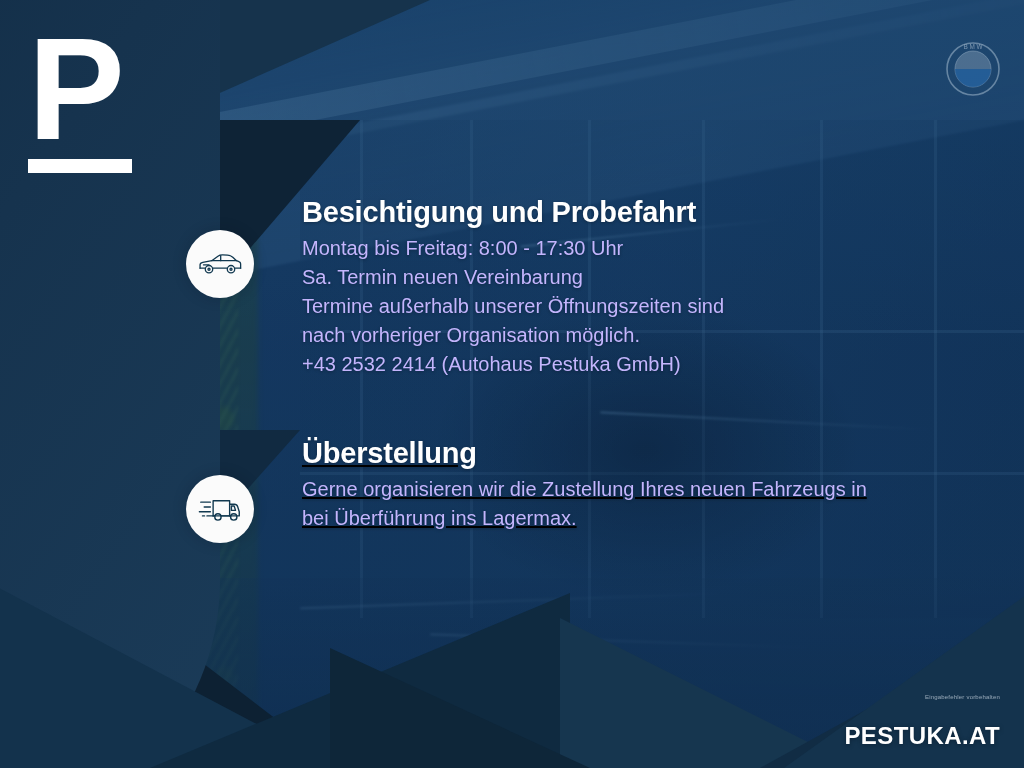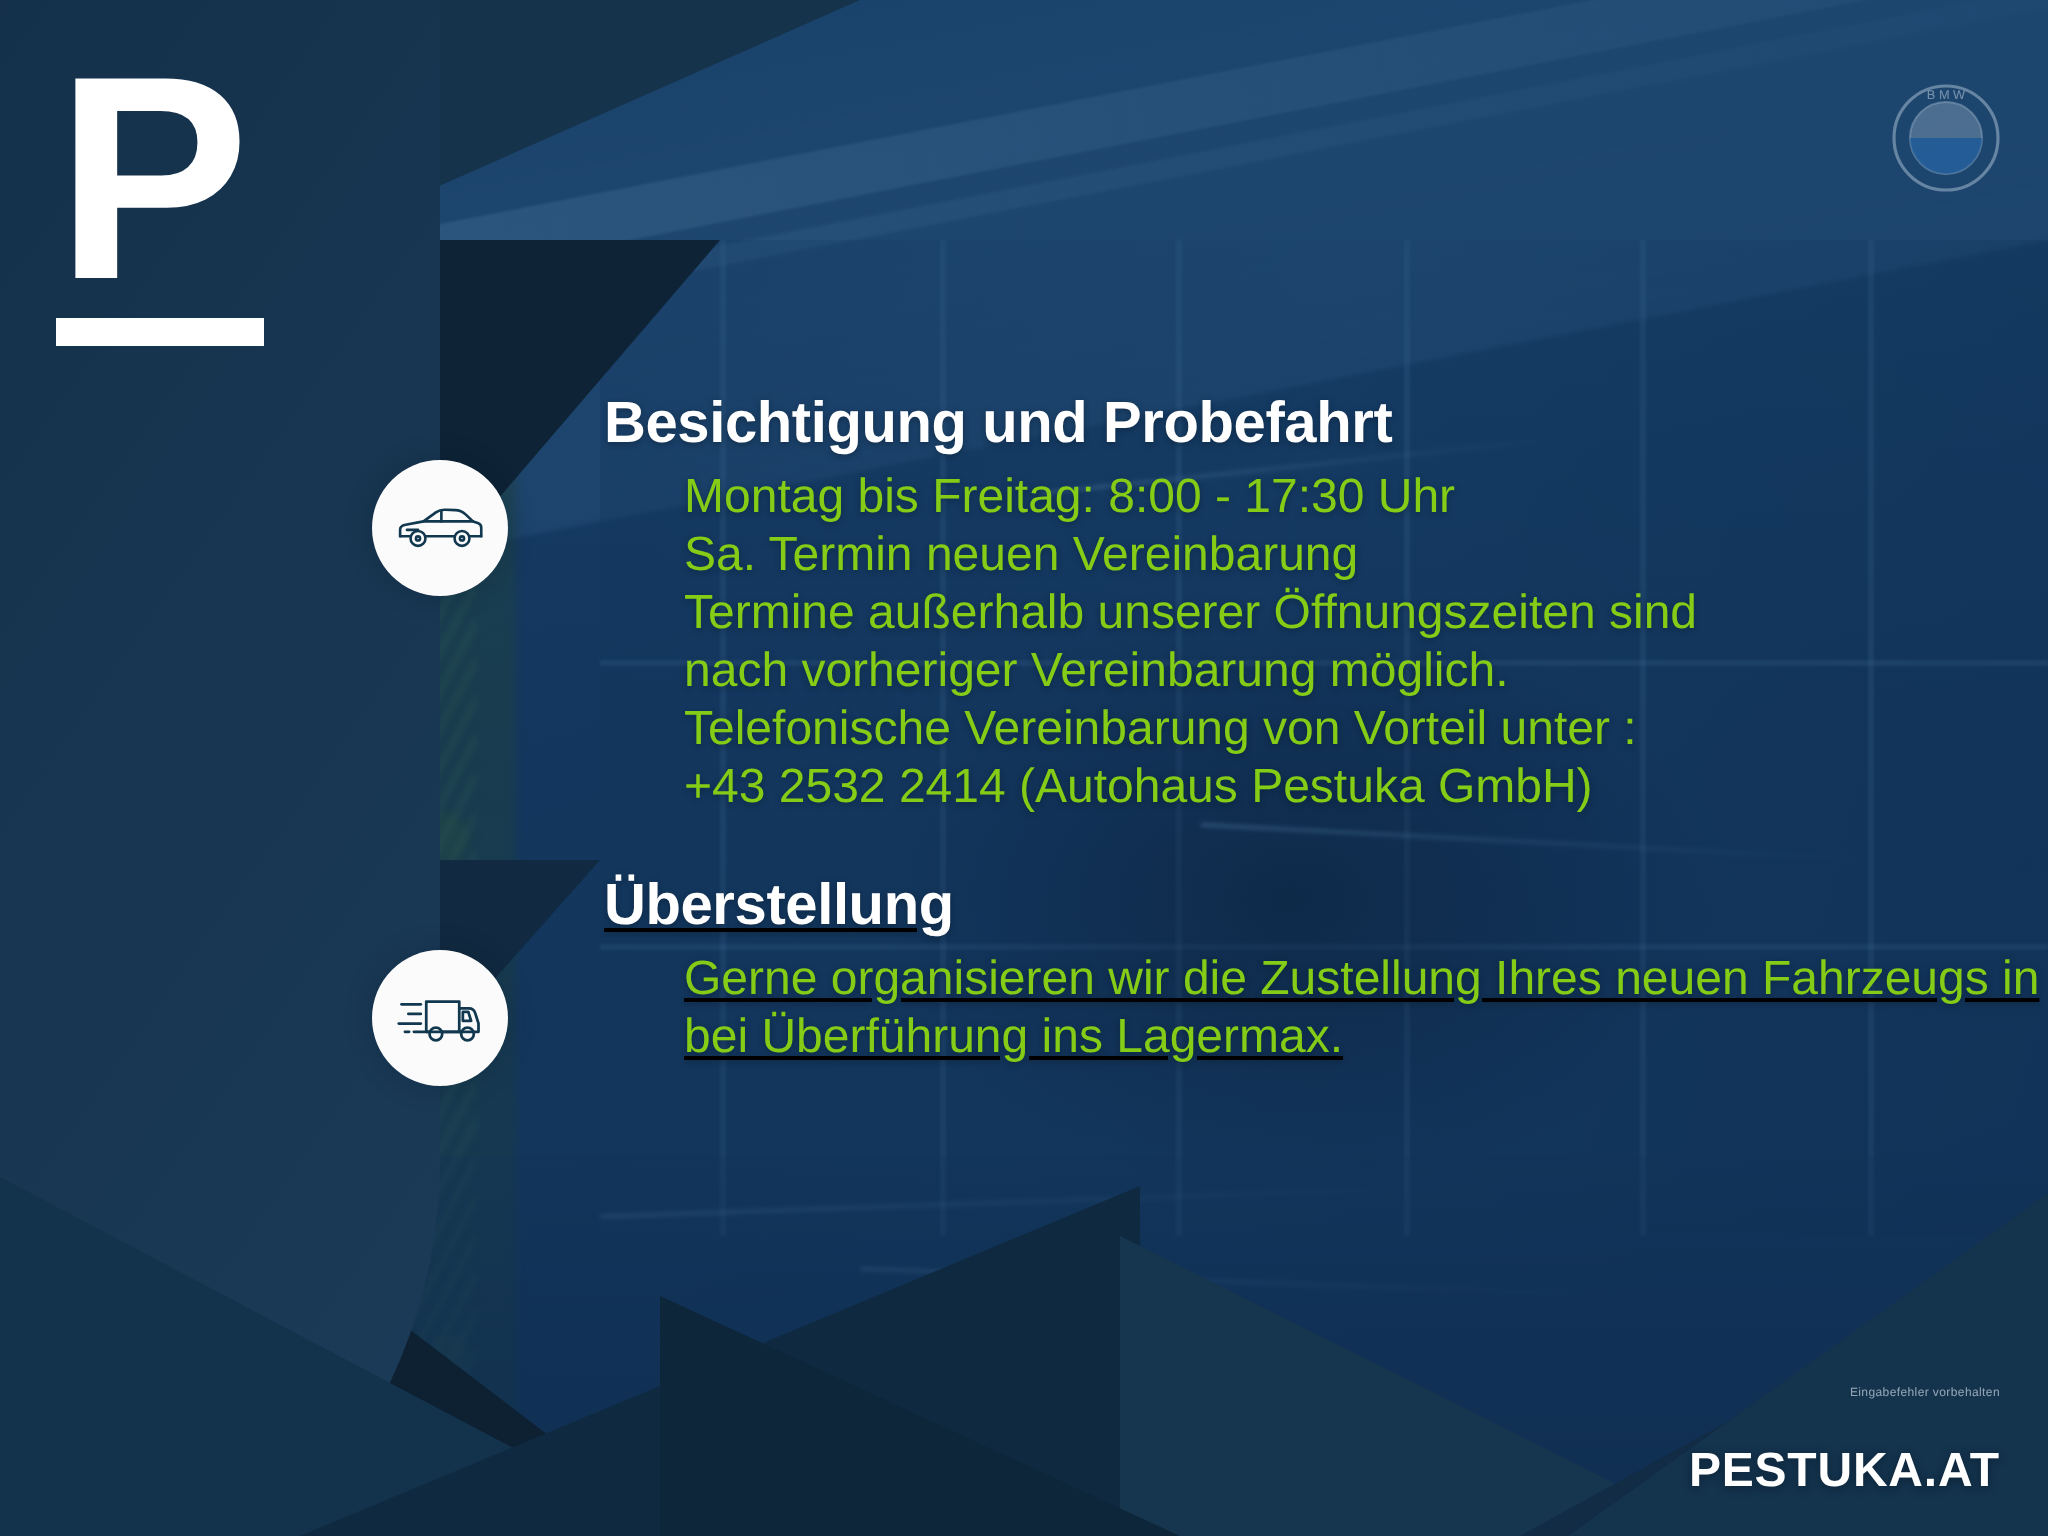--- a/index.html
+++ b/index.html
@@ -110,22 +110,22 @@
   .blk2{left:186px;top:437px;text-decoration:underline;}
 
   .icon-circle{position:absolute;left:0;top:34px;width:68px;height:68px;border-radius:50%;
     background:#fbfbfb;display:flex;align-items:center;justify-content:center;
     box-shadow:0 0 14px rgba(6,20,34,.22);}
   .blk2 .icon-circle{top:38px;}
 
   .text{margin-left:116px;}
   h2{margin:0 0 5px 0;font-size:29px;font-weight:700;color:#ffffff;letter-spacing:-.2px;
      text-shadow:0 1px 3px rgba(8,24,40,.45);}
-  .line{font-size:24px;line-height:29px;color:#84cc16;font-weight:400;
-        text-shadow:0 1px 3px rgba(8,24,40,.45);white-space:nowrap;margin-left:40px;}
+  .line{font-size:20px;line-height:29px;color:#c4b5fd;font-weight:400;
+        text-shadow:0 1px 3px rgba(8,24,40,.45);white-space:nowrap;}
 
   
   .disclaimer{position:absolute;right:24px;top:694px;font-size:6px;color:rgba(226,236,245,.62);
     letter-spacing:.2px;}
   .brand{position:absolute;right:24px;bottom:18px;font-size:24px;font-weight:700;color:#ffffff;
     letter-spacing:.4px;text-shadow:0 1px 4px rgba(6,20,34,.5);}
 </style>
 </head>
 <body>
 
@@ -214,22 +214,21 @@
             <circle cx="16" cy="24.6" r="1.5"></circle>
             <circle cx="48" cy="24.6" r="1.5"></circle>
           </g>
         </svg>
       </div>
       <div class="text">
         <h2>Besichtigung und Probefahrt</h2>
         <div class="line">Montag bis Freitag:  8:00 - 17:30 Uhr</div>
         <div class="line">Sa. Termin neuen Vereinbarung</div>
         <div class="line">Termine außerhalb unserer Öffnungszeiten sind</div>
-        <div class="line">nach vorheriger Vereinbarung möglich.</div>
-        <div class="line">Telefonische Vereinbarung von Vorteil unter :</div>
+        <div class="line">nach vorheriger Organisation möglich.</div>
         <div class="line">+43 2532 2414 (Autohaus Pestuka GmbH)</div>
       </div>
     </div>
 
     <div class="block blk2">
       <div class="icon-circle">
         <svg width="44" height="32" viewBox="0 0 64 46" aria-hidden="true">
           <g fill="none" stroke="#11384f" stroke-width="2" stroke-linecap="round" stroke-linejoin="round">
             <path d="M22 11 L46 11 L46 33 L22 33 Z"></path>
             <path d="M46 16 L53 16 C55.5 16 57 17.4 57.6 19.4 L60 27 L60 33 L46 33"></path>

